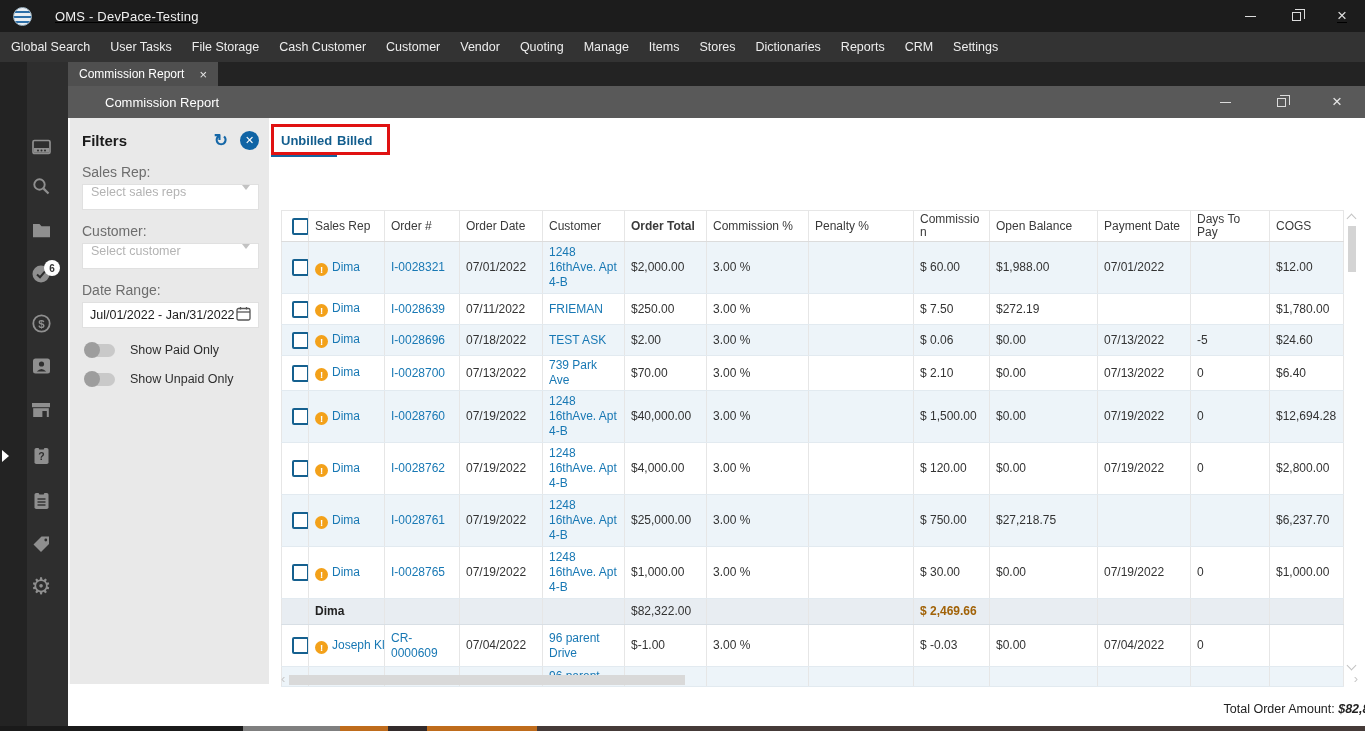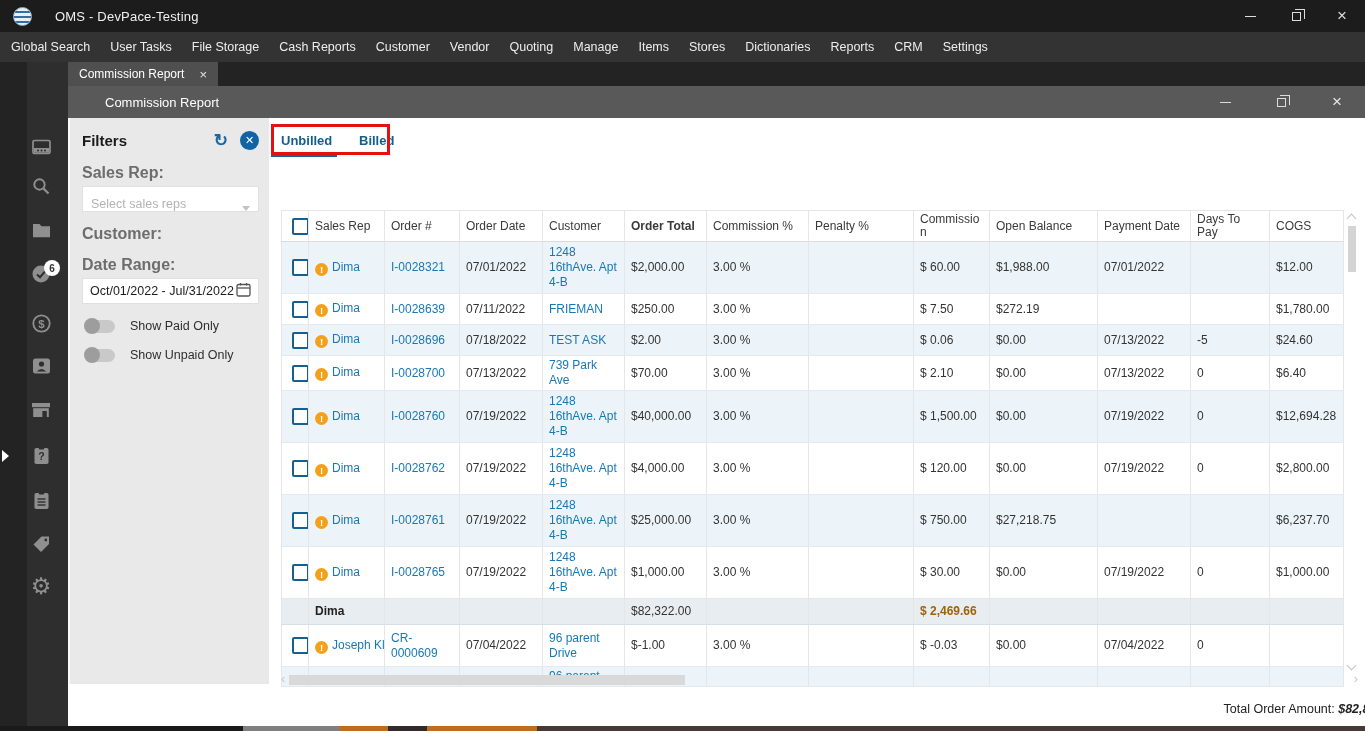--- a/index.html
+++ b/index.html
@@ -1,20 +1,20 @@
 <!DOCTYPE html>
 <html><head>
 <meta charset="utf-8">
 <style>
   * { box-sizing: border-box; margin: 0; padding: 0; }
   html,body { width:1365px; height:731px; overflow:hidden; }
   body { font-family:"Liberation Sans", sans-serif; background:#fff; position:relative; }
 
   
-  .titlebar { position:absolute; top:0; left:0; width:1365px; height:32px; background:#1c1c1c; display:flex; align-items:center; z-index:30; }
+  .titlebar { position:absolute; top:0; left:0; width:1365px; height:32px; background:#1c1c1c; display:flex; align-items:center; z-index:30;text-decoration:underline; }
   .app-logo { width:19px; height:19px; border-radius:50%; margin-left:13px;
     background:repeating-linear-gradient(#e9eef2 0 3px, #2d6fa8 3px 5px); border:1px solid #9fb6c6; }
   .app-title { color:#f0f0f0; font-size:13px; margin-left:23px; letter-spacing:.2px; }
   .win-controls { margin-left:auto; display:flex; height:32px; }
   .win-btn { width:46px; height:32px; display:flex; align-items:center; justify-content:center; color:#dcdcdc; font-size:15px; }
   .glyph-min { display:block; width:11px; height:1px; background:#dcdcdc; }
   .glyph-restore { display:block; width:9px; height:9px; border:1px solid #dcdcdc; position:relative; }
   .glyph-restore:before { content:""; position:absolute; left:2px; top:-4px; width:9px; height:9px; border:1px solid #dcdcdc; border-left:none; border-bottom:none; }
 
   
@@ -41,36 +41,36 @@
   .gear-char { font-size:23px; color:#8f8f8f; line-height:22px; }
   .badge { position:absolute; left:44px; top:198px; min-width:16px; height:16px; border-radius:8px; background:#fdfdfd; color:#333; font-size:10px; font-weight:bold; display:flex; align-items:center; justify-content:center; z-index:2; }
   .expand-arrow { position:absolute; left:2px; top:388px; width:0; height:0; border-top:6px solid transparent; border-bottom:6px solid transparent; border-left:7px solid #fff; }
 
   
   .filters { position:absolute; left:68px; top:118px; width:201px; height:566px; background:#e9e9e9; border-left:2px solid #fbfbfb; z-index:10; padding:12px 10px 0 12px; }
   .filters-head { display:flex; align-items:center; }
   .filters-title { font-size:15px; font-weight:bold; color:#1b1b1b; flex:1; }
   .refresh-icon { color:#1567a7; font-size:17px; font-weight:bold; margin-right:12px; }
   .panel-close { width:19px; height:19px; border-radius:50%; background:#1064a5; color:#fff; font-size:11px; display:flex; align-items:center; justify-content:center; }
-  .f-label { font-size:16px; color:#6d6d6d; margin:13px 0 4px 0;font-weight:bold; }
-  .f-select { height:26px; background:#fff; border:1px solid #e0e0e0; display:flex; align-items:flex-end; padding:0 8px; font-size:12.5px; color:#b3b3b3; }
+  .f-label { font-size:14px; color:#6d6d6d; margin:13px 0 4px 0; }
+  .f-select { height:26px; background:#fff; border:1px solid #e0e0e0; display:flex; align-items:flex-start; padding:0 8px; font-size:12.5px; color:#b3b3b3; }
   .chev-down { margin-left:auto; width:0; height:0; border-left:4.5px solid transparent; border-right:4.5px solid transparent; border-top:5px solid #c2c2c2; }
   .f-date { height:26px; background:#fff; border:1px solid #e0e0e0; display:flex; align-items:center; padding:0 7px; font-size:12.5px; color:#1c1c1c; }
   .cal-icon { margin-left:auto; }
   .toggle-row { display:flex; align-items:flex-end; margin-top:15px; }
   .toggle-pill { width:30px; height:13px; border-radius:7px; background:#c9c9c9; position:relative; margin-left:3px; }
   .toggle-knob { position:absolute; left:-1px; top:-2px; width:16px; height:16px; border-radius:50%; background:#9d9d9d; }
   .toggle-label { font-size:12.5px; color:#2e2e2e; margin-left:15px; }
   .search-btn { position:absolute; left:12px; bottom:16px; width:179px; height:23px; background:#15609c; color:#fff; font-size:11.5px; text-align:center; line-height:23px; letter-spacing:.4px; }
 
   
   .content { position:absolute; left:269px; top:118px; width:1316px; height:613px; background:#fff; z-index:5; }
   .rtab { position:absolute; top:15px; font-size:13px; font-weight:bold; color:#135e8e; }
   .rtab-unbilled { left:12px; }
-  .rtab-billed { left:90px; }
+  .rtab-billed { left:68px; }
   .rtab-underline { position:absolute; left:2px; top:36px; width:66px; height:3px; background:#1565a0; }
   .annotation-box { position:absolute; left:2px; top:6px; width:119px; height:31px; border:3px solid #e01212; }
   .report-gear { position:absolute; right:12px; top:8px; font-size:23px; color:#1567a7; line-height:23px; }
   .create-bills { position:absolute; right:7px; top:50px; height:23px; padding:0 14px; background:#1462a5; color:#fff; font-size:11px; line-height:23px; letter-spacing:.3px; }
 
   
   .rpt-table { position:absolute; left:12px; top:92px; border-collapse:collapse; table-layout:fixed; width:1062px; background:#fff; border:1px solid #e6e6e6; }
   .rpt-table th { height:30px; font-size:12px; font-weight:normal; color:#3a3a3a; text-align:left; padding:2px 6px; border-right:1px solid #e6e6e6; border-bottom:1px solid #dcdcdc; overflow-wrap:anywhere; line-height:13px; vertical-align:middle; background:#fff; }
   .rpt-table td { font-size:12px; color:#333; padding:2px 6px; border-right:1px solid #e6e6e6; border-bottom:1px solid #e2eaf0; vertical-align:middle; overflow:hidden; line-height:15px; }
   tr.stripe td { background:#edf4f9; }
@@ -118,21 +118,21 @@
     <div class="win-btn" style="font-size:17px">
         <span>×</span>
       </div>
   </div>
 </div>
 
 <div class="menubar" id="menubar">
     <span class="menu-item">Global Search</span>
     <span class="menu-item">User Tasks</span>
     <span class="menu-item">File Storage</span>
-    <span class="menu-item">Cash Reports</span>
+    <span class="menu-item">Cash Customer</span>
     <span class="menu-item">Customer</span>
     <span class="menu-item">Vendor</span>
     <span class="menu-item">Quoting</span>
     <span class="menu-item">Manage</span>
     <span class="menu-item">Items</span>
     <span class="menu-item">Stores</span>
     <span class="menu-item">Dictionaries</span>
     <span class="menu-item">Reports</span>
     <span class="menu-item">CRM</span>
     <span class="menu-item">Settings</span>
@@ -248,24 +248,28 @@
       </span>
   </div>
 
   <div class="f-label">Sales Rep:</div>
   <div class="f-select">
     <span>Select sales reps</span>
     <span class="chev-down"></span>
   </div>
 
   <div class="f-label">Customer:</div>
+  <div class="f-select">
+    <span>Select customer</span>
+    <span class="chev-down"></span>
+  </div>
 
   <div class="f-label">Date Range:</div>
   <div class="f-date">
-    <span>Oct/01/2022 - Jul/31/2022</span>
+    <span>Jul/01/2022 - Jan/31/2022</span>
     <span class="cal-icon">
       <svg width="15" height="15" viewBox="0 0 15 15">
           <rect x="1" y="2.5" width="13" height="11.5" rx="1.5" fill="none" stroke="#555" stroke-width="1.3"></rect>
           <line x1="1" y1="6" x2="14" y2="6" stroke="#555" stroke-width="1.3"></line>
           <line x1="4.5" y1="1" x2="4.5" y2="3.5" stroke="#555" stroke-width="1.3"></line>
           <line x1="10.5" y1="1" x2="10.5" y2="3.5" stroke="#555" stroke-width="1.3"></line>
         </svg>
     </span>
   </div>
 

